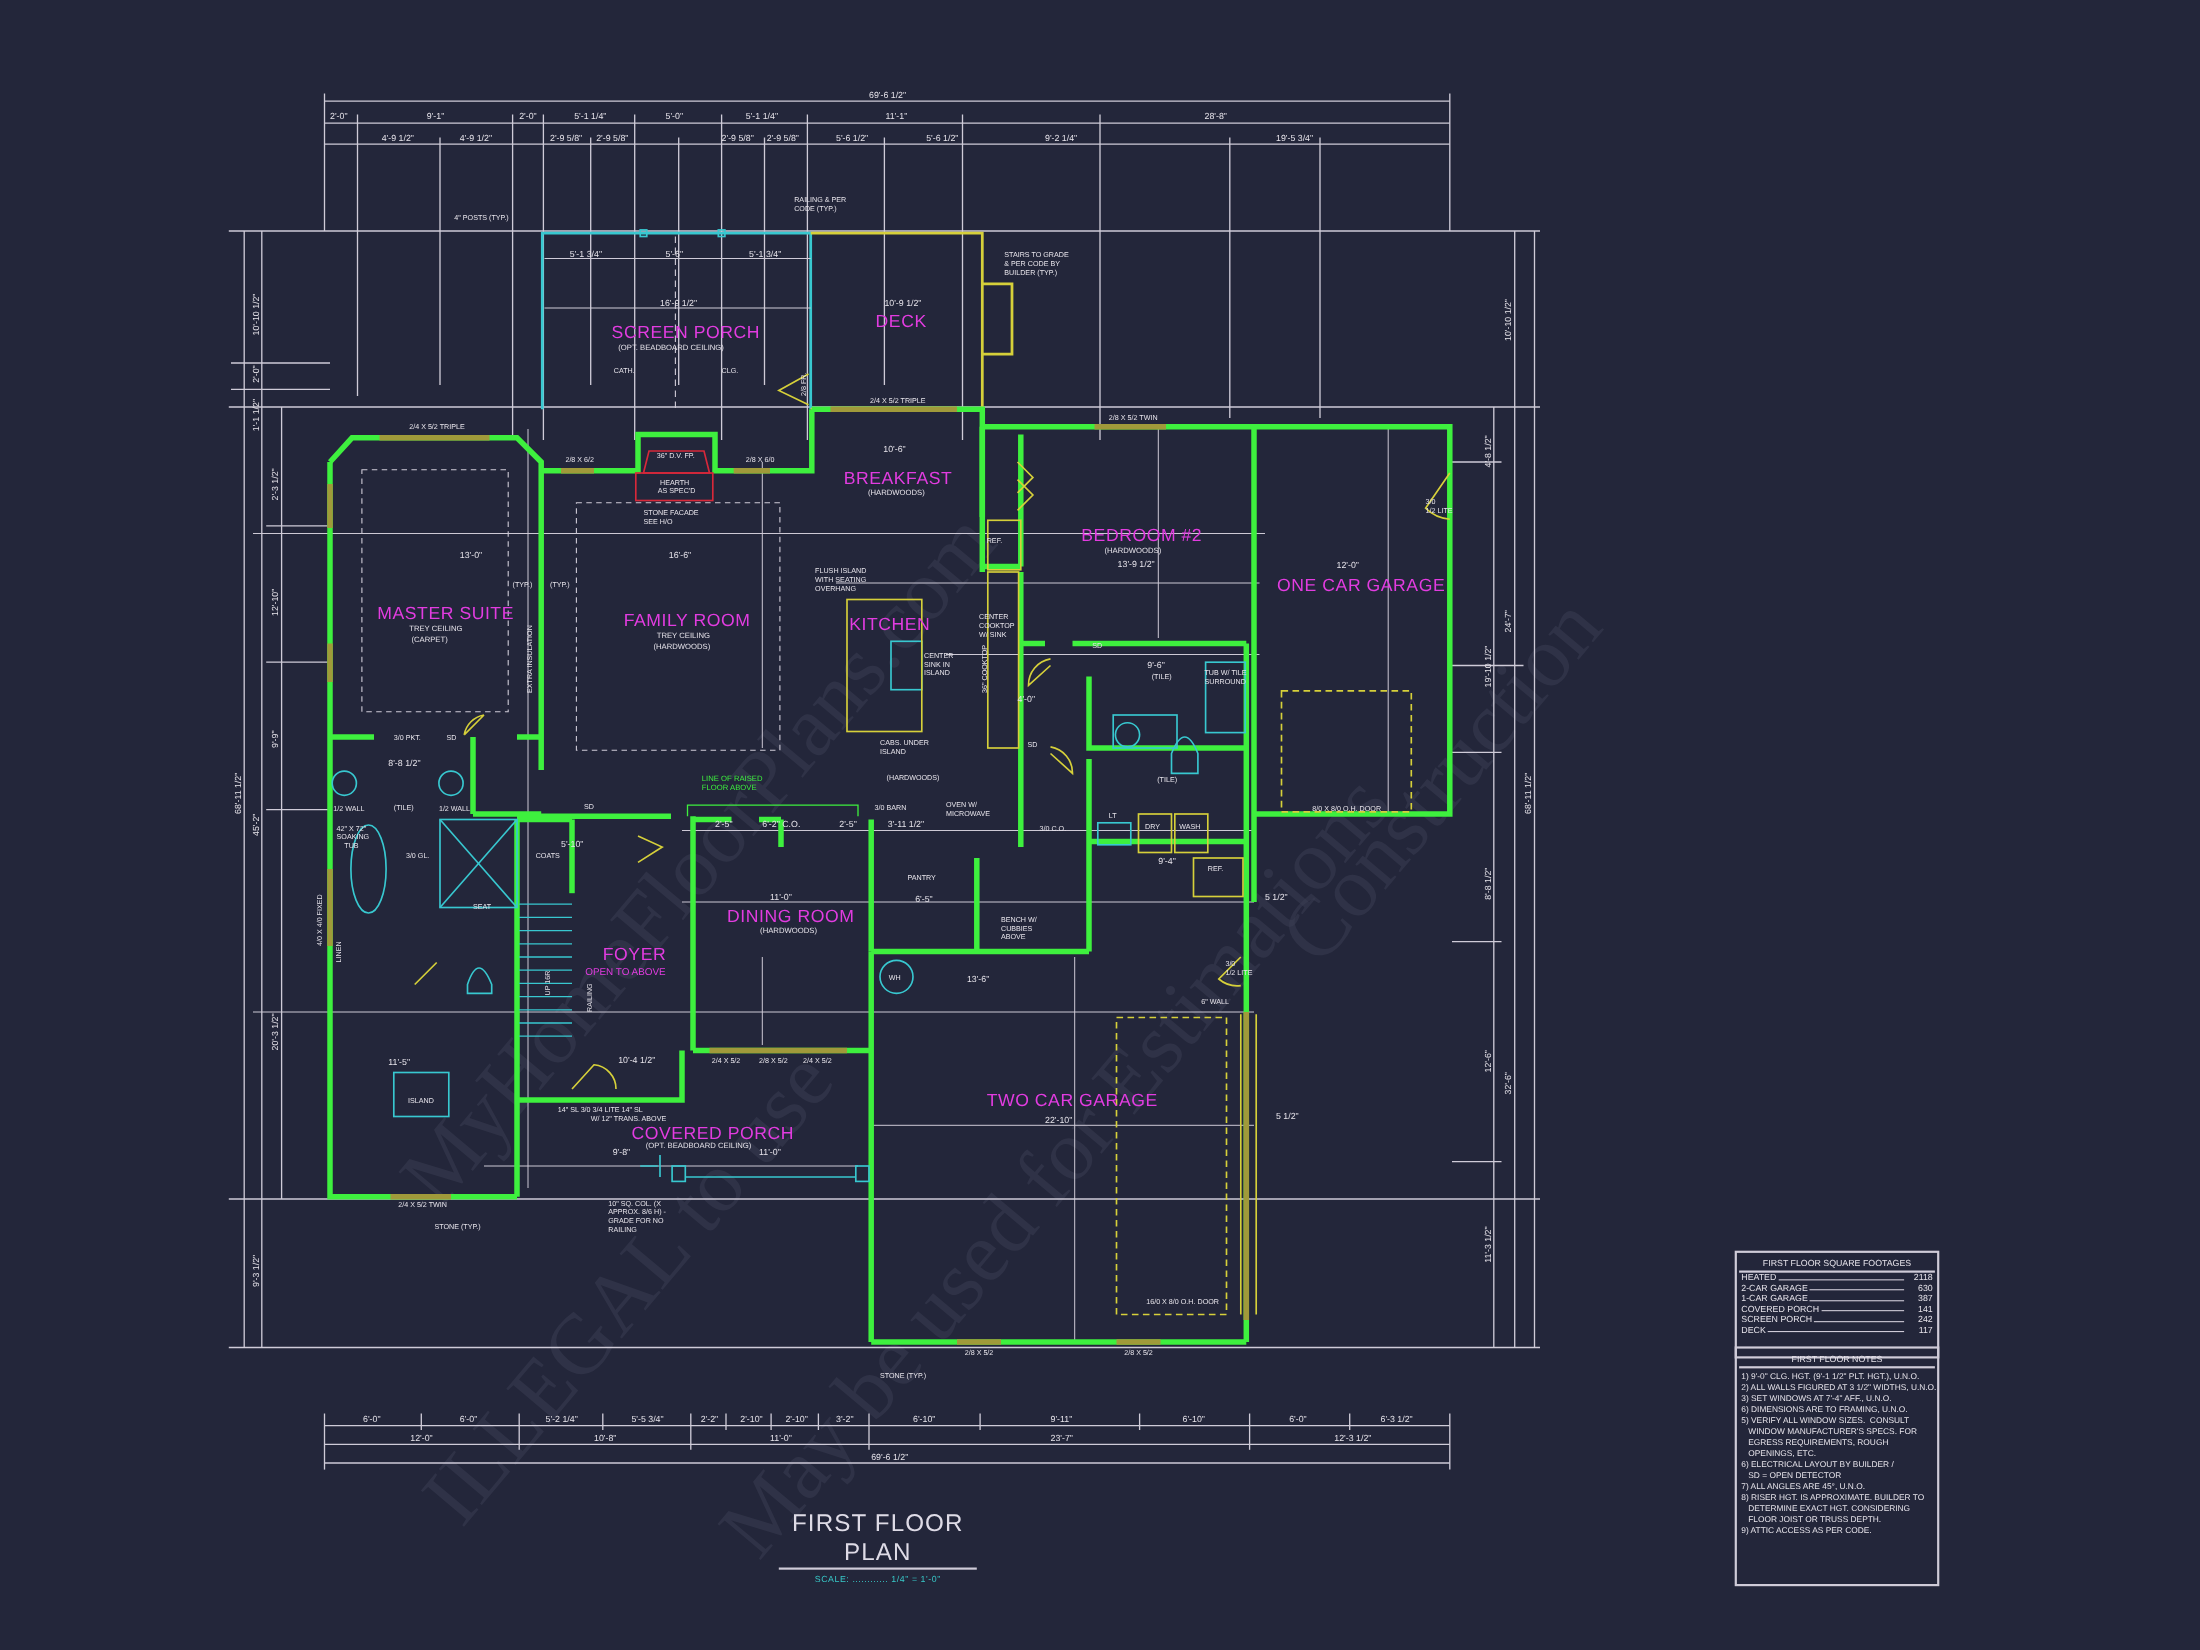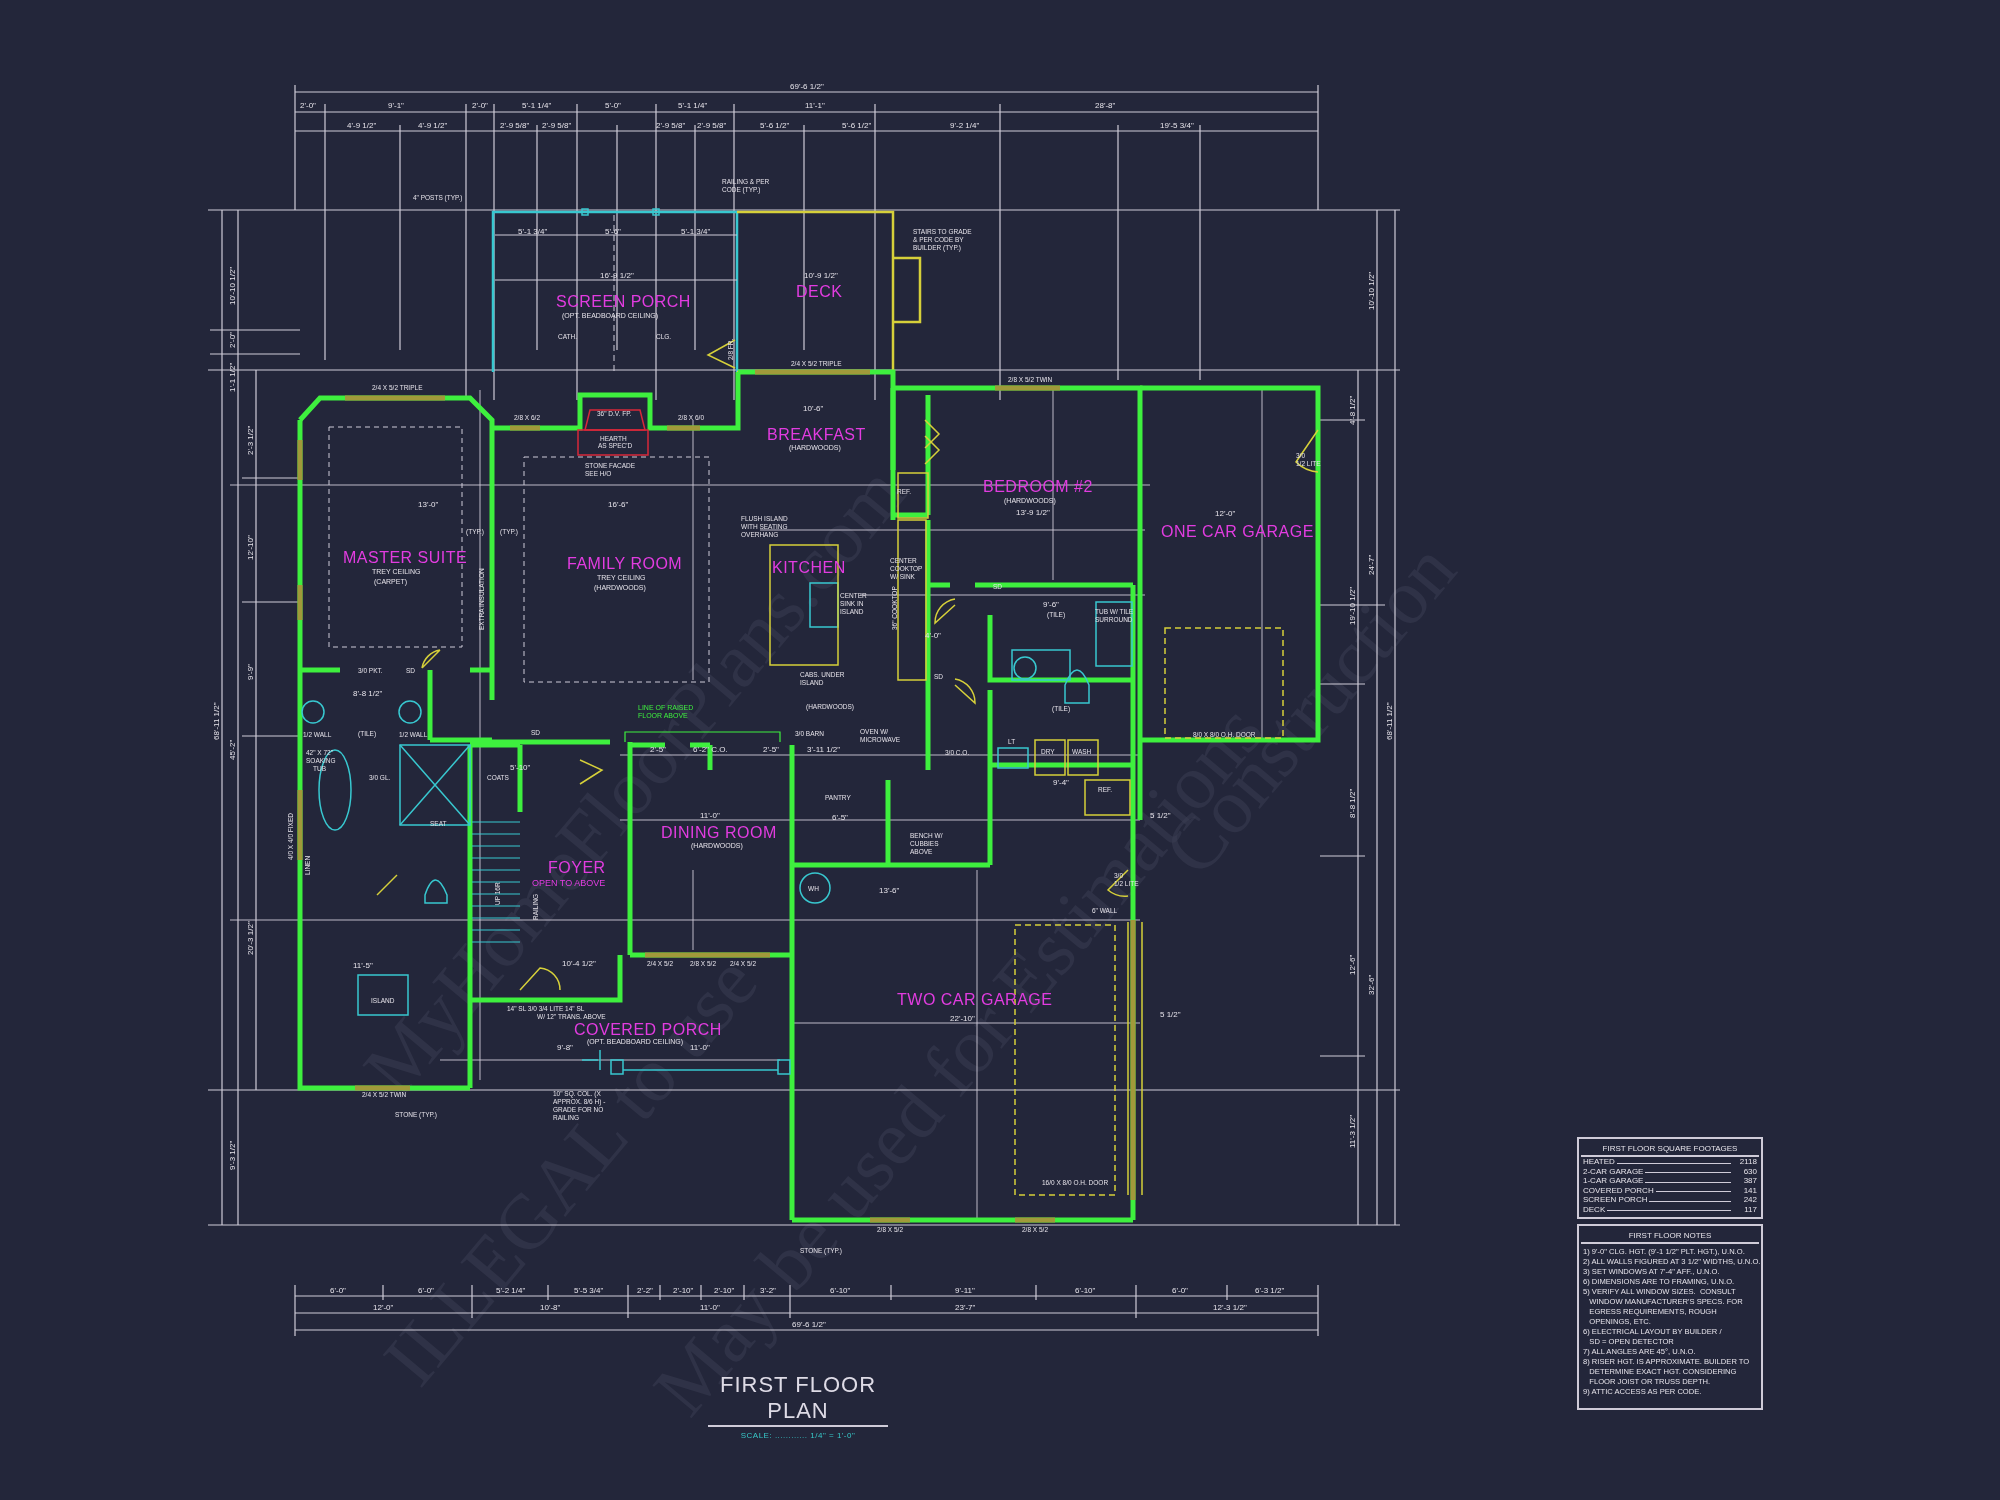--- a/index.html
+++ b/index.html
@@ -5,28 +5,28 @@
   html, body { margin:0; padding:0; }
   body { width:2000px; height:1500px; background:#23263a; overflow:hidden; position:relative;
          font-family:"Liberation Sans", sans-serif; }
   #plan-svg { position:absolute; left:0; top:0; width:2000px; height:1500px; }
   .dim-text { fill:#e6e3ea; font-size:8px; font-family:"Liberation Sans", sans-serif; }
   .room-label { fill:#e23ce0; font-size:16px; font-family:"Liberation Sans", sans-serif; letter-spacing:0.5px; }
   .room-sub { fill:#e6e3ea; font-size:7px; font-family:"Liberation Sans", sans-serif; }
   .note-text { fill:#e6e3ea; font-size:6.5px; font-family:"Liberation Sans", sans-serif; }
   .green-note { fill:#3ef03e; font-size:7px; font-family:"Liberation Sans", sans-serif; }
   .watermark { fill:#3a3d52; font-size:78px; font-family:"Liberation Serif", serif; opacity:0.55; }
-  .sqft-box { position:absolute; left:1577px; top:1137px; width:186px; height:82px; border:2px solid #cfcbd8;
+  .sqft-box { position:absolute; left:1577px; top:1137px; width:186px; height:98px; border:2px solid #cfcbd8;
               box-sizing:border-box; color:#e6e3ea; font-size:8px; }
   .sqft-box .hdr { border-bottom:2px solid #cfcbd8; text-align:center; padding:3px 0 2px 0; font-size:8px; margin:2px 2px 0 2px;}
   .sqft-row { display:flex; padding:0 4px; line-height:9.5px; }
   .sqft-row .lbl { flex:0 0 auto;text-align:center; }
   .sqft-row .lead { flex:1; border-bottom:1px solid #cfcbd8; margin:0 2px 3px 2px; }
   .sqft-row .val { flex:0 0 24px; text-align:right; }
-  .notes-box { position:absolute; left:1577px; top:1224px; width:186px; height:186px; border:2px solid #cfcbd8;
+  .notes-box { position:absolute; left:1577px; top:1224px; width:186px; height:218px; border:2px solid #cfcbd8;
                box-sizing:border-box; color:#e6e3ea; font-size:7.6px; }
   .notes-box .hdr { border-bottom:2px solid #cfcbd8; text-align:center; padding:3px 0 2px 0; font-size:8px; margin:2px 2px 3px 2px;}
   .note-line { padding:0 4px 0 4px; line-height:10px; white-space:pre; }
   .title-block { position:absolute; left:708px; top:1372px; width:180px; text-align:center; }
   .title-block .title { color:#dedbe6; font-size:22px; letter-spacing:1px; border-bottom:2px solid #cfcbd8; padding-bottom:1px; display:inline-block; }
   .title-block .scale { color:#38c8c8; font-size:8px; margin-top:4px; letter-spacing:0.5px; }
 </style>
 </head>
 <body>
 

